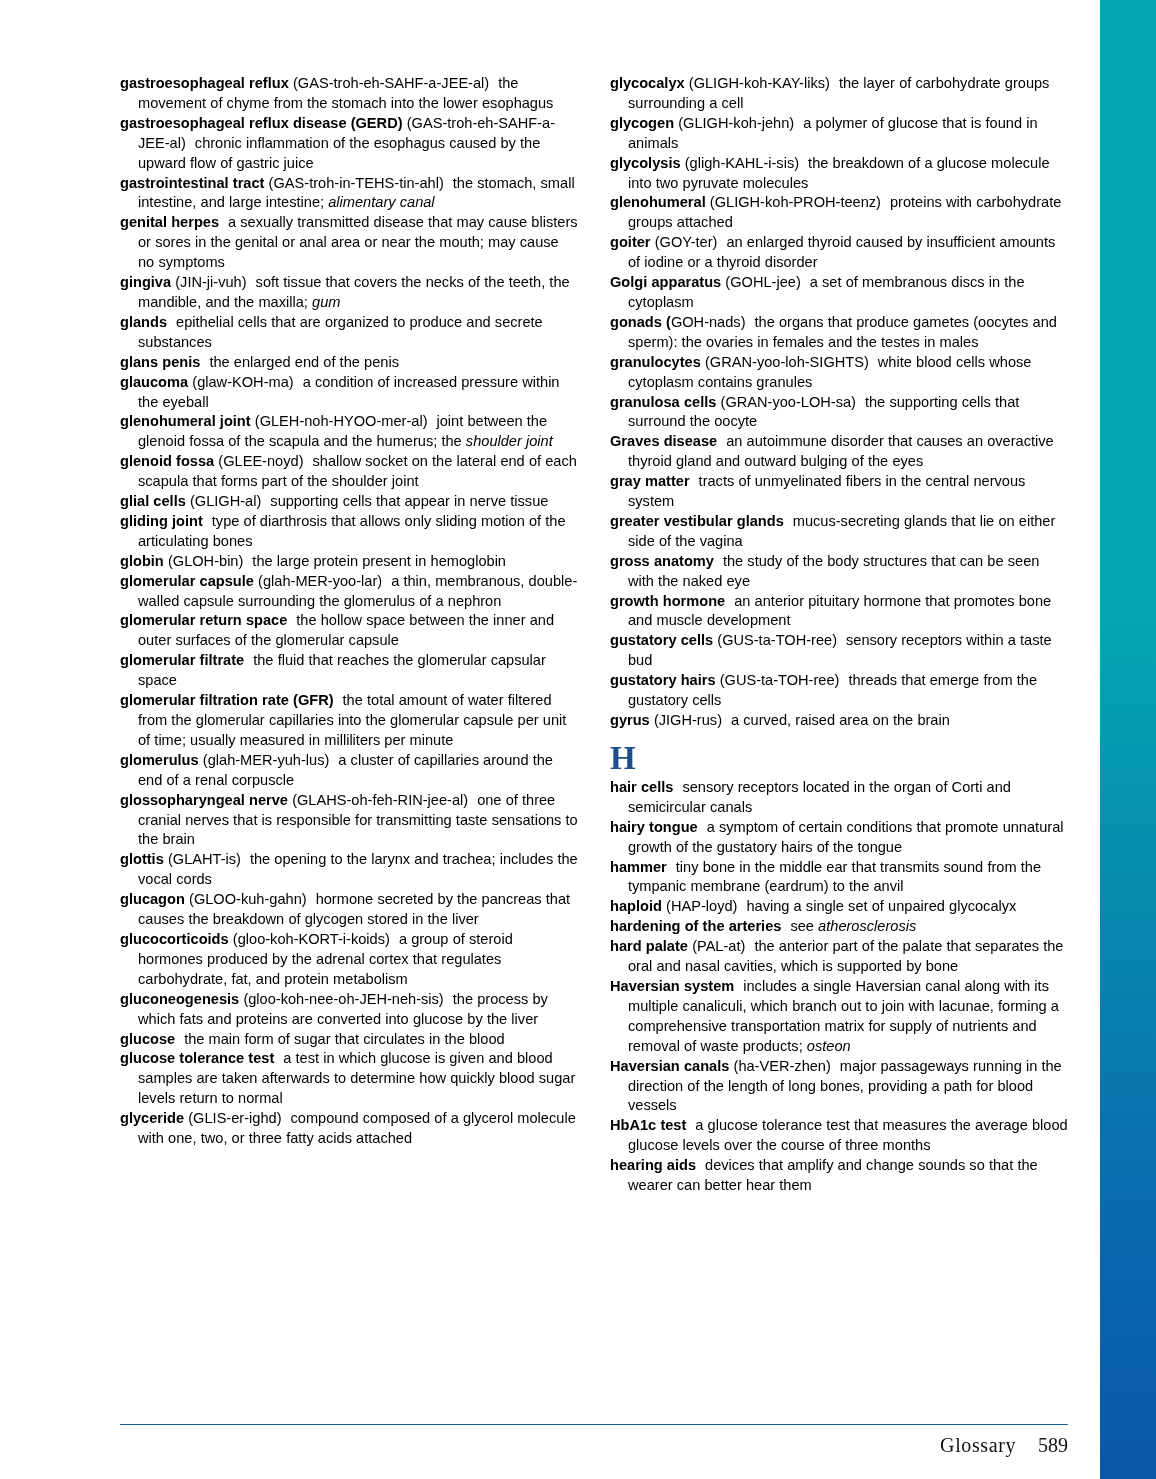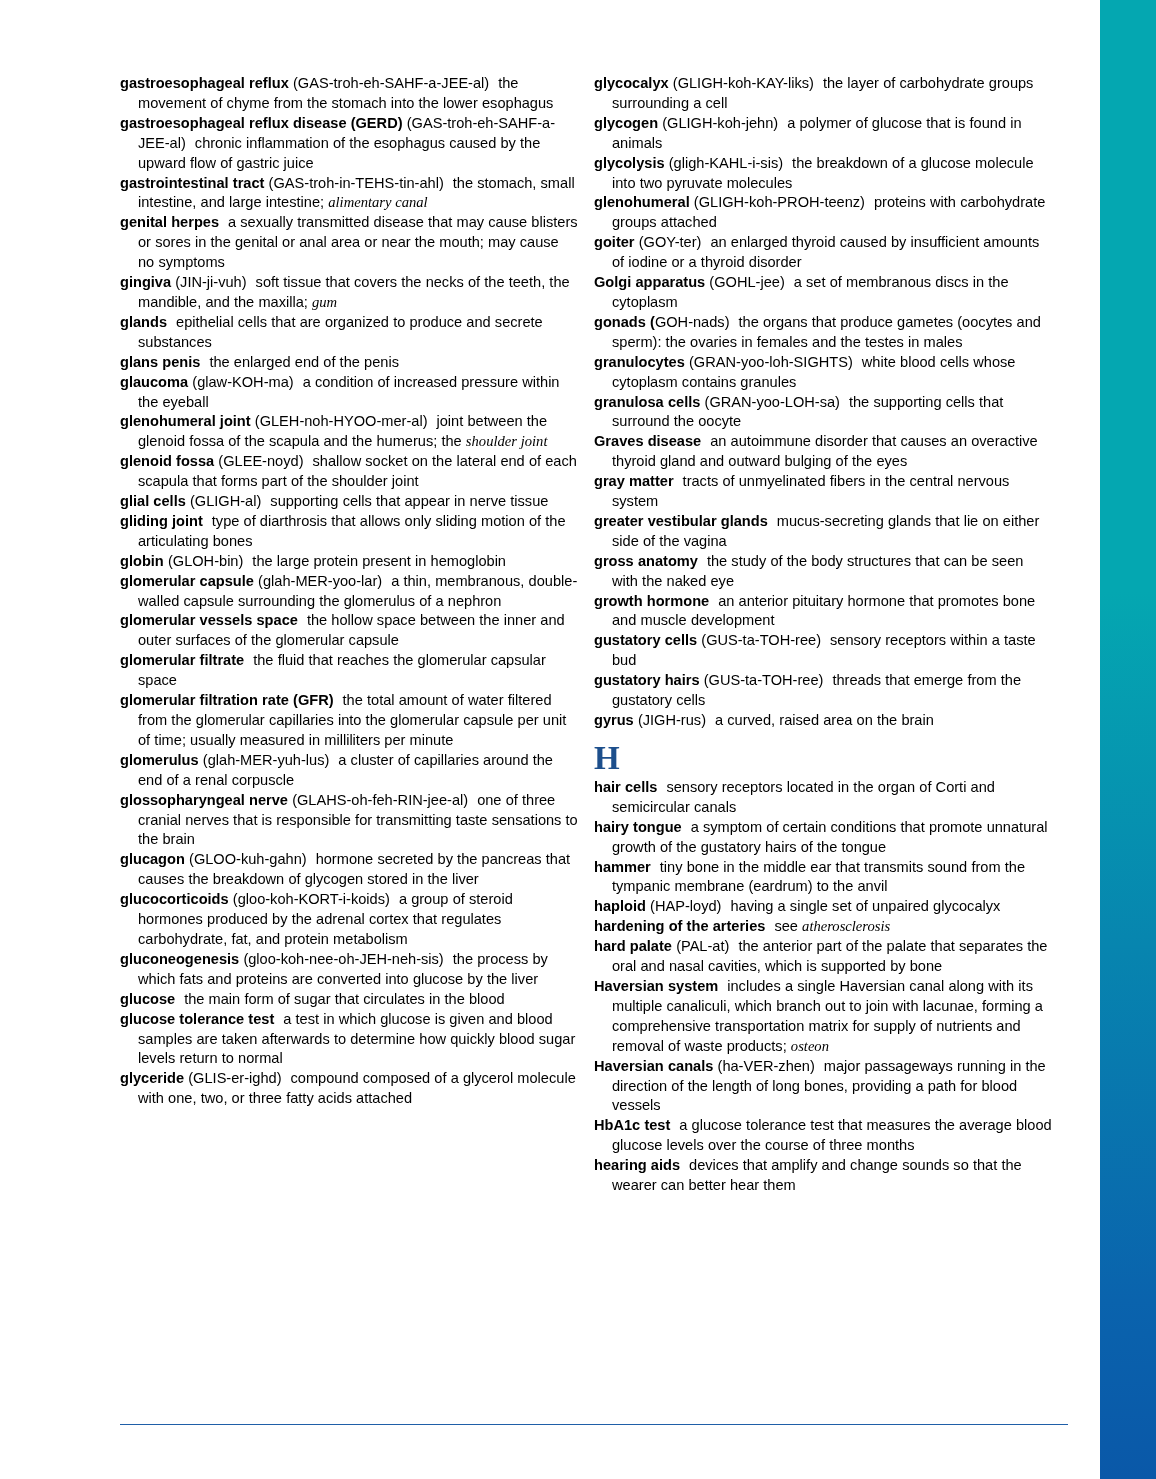--- a/index.html
+++ b/index.html
@@ -33,21 +33,21 @@
     height: 1479px;
     box-sizing: border-box;
   }
 
   .columns {
     position: absolute;
     left: 120px;
     top: 74px;
     width: 948px;
     display: flex;
-    gap: 16px;
+    gap: 32px;
   }
   .col {
     width: 458px;
   }
 
   .entry {
     font-size: 14.6px;
     line-height: 19.9px;
     padding-left: 18px;
     text-indent: -18px;
@@ -60,21 +60,20 @@
   }
   .pron {
     font-weight: normal;
   }
   .gap {
     display: inline-block;
     width: 9px;
   }
   .ital {
     font-style: italic;
-    font-family: Liberation Serif, serif;
   }
 
   .letter-head {
     font-family: "Liberation Serif", serif;
     font-weight: bold;
     font-size: 33px;
     line-height: 36px;
     color: #1d4f8c;
     margin: 9px 0 2px 0;
     letter-spacing: 0.5px;
@@ -116,25 +115,26 @@
         <div class="entry"><span class="term">gingiva</span> <span class="pron">(JIN-ji-vuh)</span><span class="gap"></span><span>soft tissue that covers the necks of the teeth, the mandible, and the maxilla; </span><span class="ital">gum</span></div>
         <div class="entry"><span class="term">glands</span><span class="gap"></span><span>epithelial cells that are organized to produce and secrete substances</span></div>
         <div class="entry"><span class="term">glans penis</span><span class="gap"></span><span>the enlarged end of the penis</span></div>
         <div class="entry"><span class="term">glaucoma</span> <span class="pron">(glaw-KOH-ma)</span><span class="gap"></span><span>a condition of increased pressure within the eyeball</span></div>
         <div class="entry"><span class="term">glenohumeral joint</span> <span class="pron">(GLEH-noh-HYOO-mer-al)</span><span class="gap"></span><span>joint between the glenoid fossa of the scapula and the humerus; the </span><span class="ital">shoulder joint</span></div>
         <div class="entry"><span class="term">glenoid fossa</span> <span class="pron">(GLEE-noyd)</span><span class="gap"></span><span>shallow socket on the lateral end of each scapula that forms part of the shoulder joint</span></div>
         <div class="entry"><span class="term">glial cells</span> <span class="pron">(GLIGH-al)</span><span class="gap"></span><span>supporting cells that appear in nerve tissue</span></div>
         <div class="entry"><span class="term">gliding joint</span><span class="gap"></span><span>type of diarthrosis that allows only sliding motion of the articulating bones</span></div>
         <div class="entry"><span class="term">globin</span> <span class="pron">(GLOH-bin)</span><span class="gap"></span><span>the large protein present in hemoglobin</span></div>
         <div class="entry"><span class="term">glomerular capsule</span> <span class="pron">(glah-MER-yoo-lar)</span><span class="gap"></span><span>a thin, membranous, double-walled capsule surrounding the glomerulus of a nephron</span></div>
-        <div class="entry"><span class="term">glomerular vessels space</span><span class="gap"></span><span>the hollow space between the inner and outer surfaces of the glomerular capsule</span></div>
+        <div class="entry"><span class="term">glomerular return space</span><span class="gap"></span><span>the hollow space between the inner and outer surfaces of the glomerular capsule</span></div>
         <div class="entry"><span class="term">glomerular filtrate</span><span class="gap"></span><span>the fluid that reaches the glomerular capsular space</span></div>
         <div class="entry"><span class="term">glomerular filtration rate (GFR)</span><span class="gap"></span><span>the total amount of water filtered from the glomerular capillaries into the glomerular capsule per unit of time; usually measured in milliliters per minute</span></div>
         <div class="entry"><span class="term">glomerulus</span> <span class="pron">(glah-MER-yuh-lus)</span><span class="gap"></span><span>a cluster of capillaries around the end of a renal corpuscle</span></div>
         <div class="entry"><span class="term">glossopharyngeal nerve</span> <span class="pron">(GLAHS-oh-feh-RIN-jee-al)</span><span class="gap"></span><span>one of three cranial nerves that is responsible for transmitting taste sensations to the brain</span></div>
+        <div class="entry"><span class="term">glottis</span> <span class="pron">(GLAHT-is)</span><span class="gap"></span><span>the opening to the larynx and trachea; includes the vocal cords</span></div>
         <div class="entry"><span class="term">glucagon</span> <span class="pron">(GLOO-kuh-gahn)</span><span class="gap"></span><span>hormone secreted by the pancreas that causes the breakdown of glycogen stored in the liver</span></div>
         <div class="entry"><span class="term">glucocorticoids</span> <span class="pron">(gloo-koh-KORT-i-koids)</span><span class="gap"></span><span>a group of steroid hormones produced by the adrenal cortex that regulates carbohydrate, fat, and protein metabolism</span></div>
         <div class="entry"><span class="term">gluconeogenesis</span> <span class="pron">(gloo-koh-nee-oh-JEH-neh-sis)</span><span class="gap"></span><span>the process by which fats and proteins are converted into glucose by the liver</span></div>
         <div class="entry"><span class="term">glucose</span><span class="gap"></span><span>the main form of sugar that circulates in the blood</span></div>
         <div class="entry"><span class="term">glucose tolerance test</span><span class="gap"></span><span>a test in which glucose is given and blood samples are taken afterwards to determine how quickly blood sugar levels return to normal</span></div>
         <div class="entry"><span class="term">glyceride</span> <span class="pron">(GLIS-er-ighd)</span><span class="gap"></span><span>compound composed of a glycerol molecule with one, two, or three fatty acids attached</span></div>
       </div>
     <div class="col" id="col-right">
         <div class="entry"><span class="term">glycocalyx</span> <span class="pron">(GLIGH-koh-KAY-liks)</span><span class="gap"></span><span>the layer of carbohydrate groups surrounding a cell</span></div>
         <div class="entry"><span class="term">glycogen</span> <span class="pron">(GLIGH-koh-jehn)</span><span class="gap"></span><span>a polymer of glucose that is found in animals</span></div>
@@ -162,17 +162,18 @@
         <div class="entry"><span class="term">hard palate</span> <span class="pron">(PAL-at)</span><span class="gap"></span><span>the anterior part of the palate that separates the oral and nasal cavities, which is supported by bone</span></div>
         <div class="entry"><span class="term">Haversian system</span><span class="gap"></span><span>includes a single Haversian canal along with its multiple canaliculi, which branch out to join with lacunae, forming a comprehensive transportation matrix for supply of nutrients and removal of waste products; </span><span class="ital">osteon</span></div>
         <div class="entry"><span class="term">Haversian canals</span> <span class="pron">(ha-VER-zhen)</span><span class="gap"></span><span>major passageways running in the direction of the length of long bones, providing a path for blood vessels</span></div>
         <div class="entry"><span class="term">HbA1c test</span><span class="gap"></span><span>a glucose tolerance test that measures the average blood glucose levels over the course of three months</span></div>
         <div class="entry"><span class="term">hearing aids</span><span class="gap"></span><span>devices that amplify and change sounds so that the wearer can better hear them</span></div>
       </div>
   </div>
 
   <div class="footer">
     <div class="footer-rule"></div>
+    <div class="footer-text"><span class="footer-label">Glossary</span><span class="footer-page">589</span></div>
   </div>
 
 </div>
 
 <div class="edge-bar"></div>
 
 </body></html>

